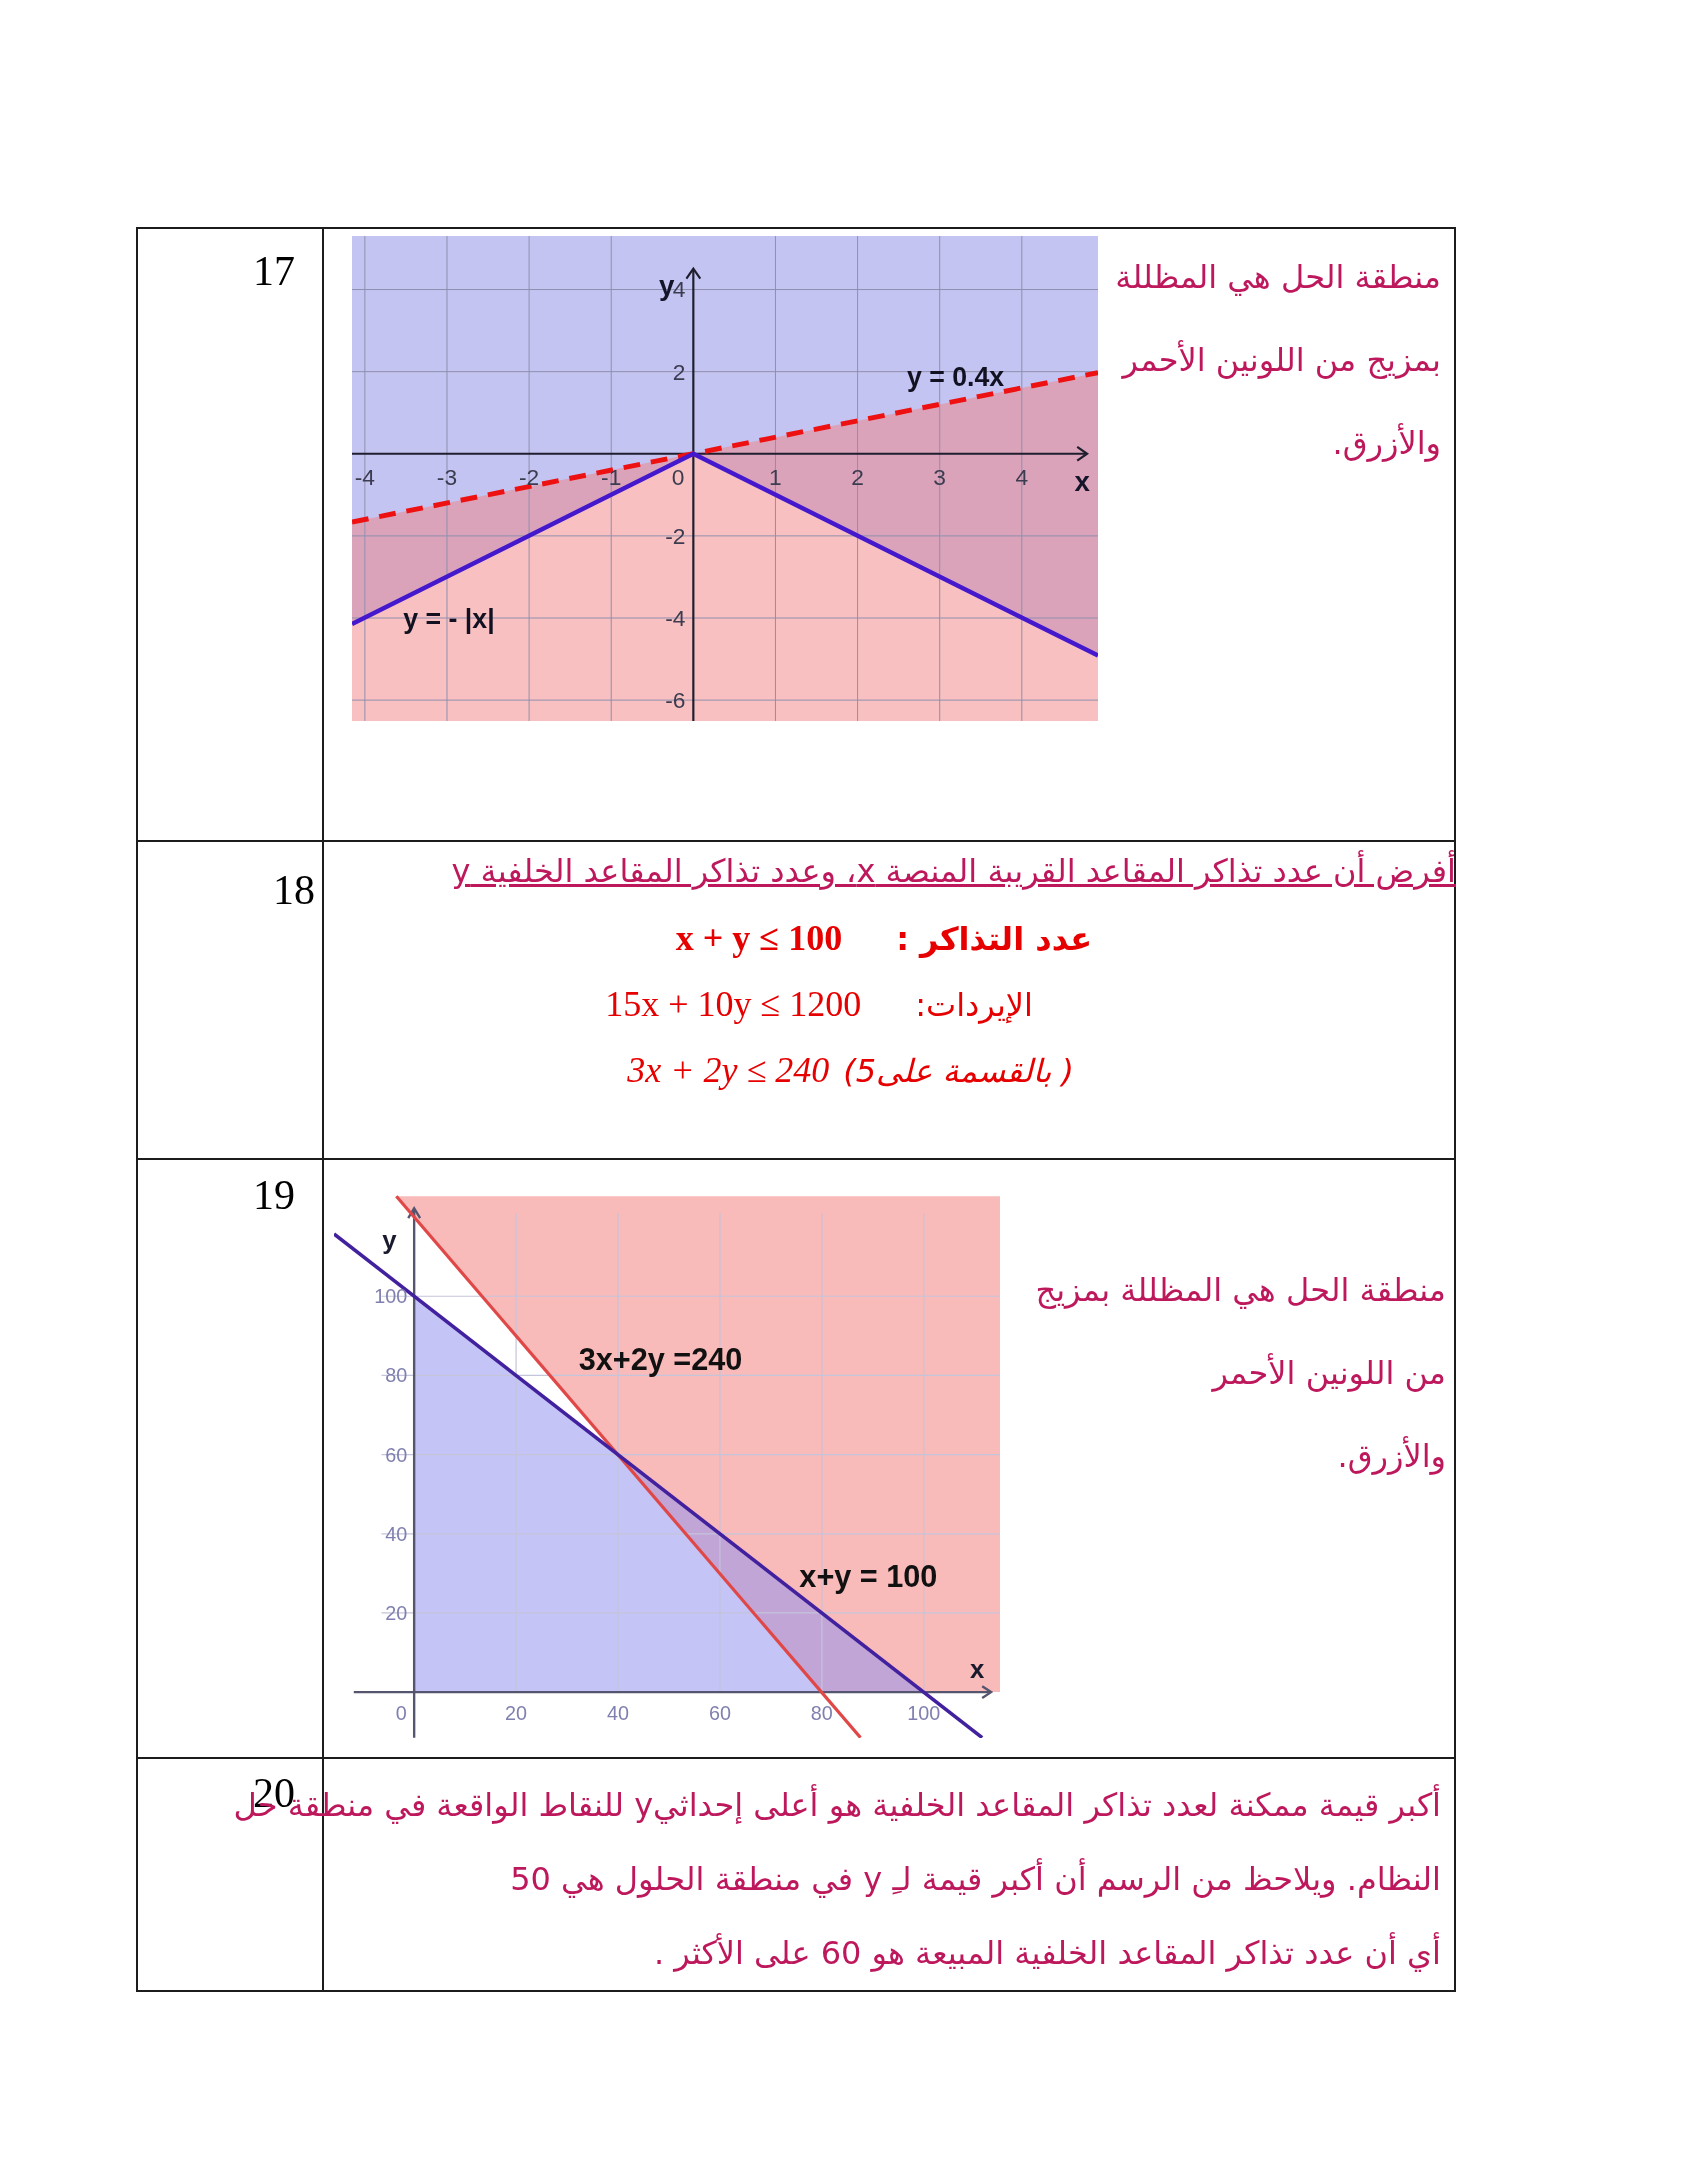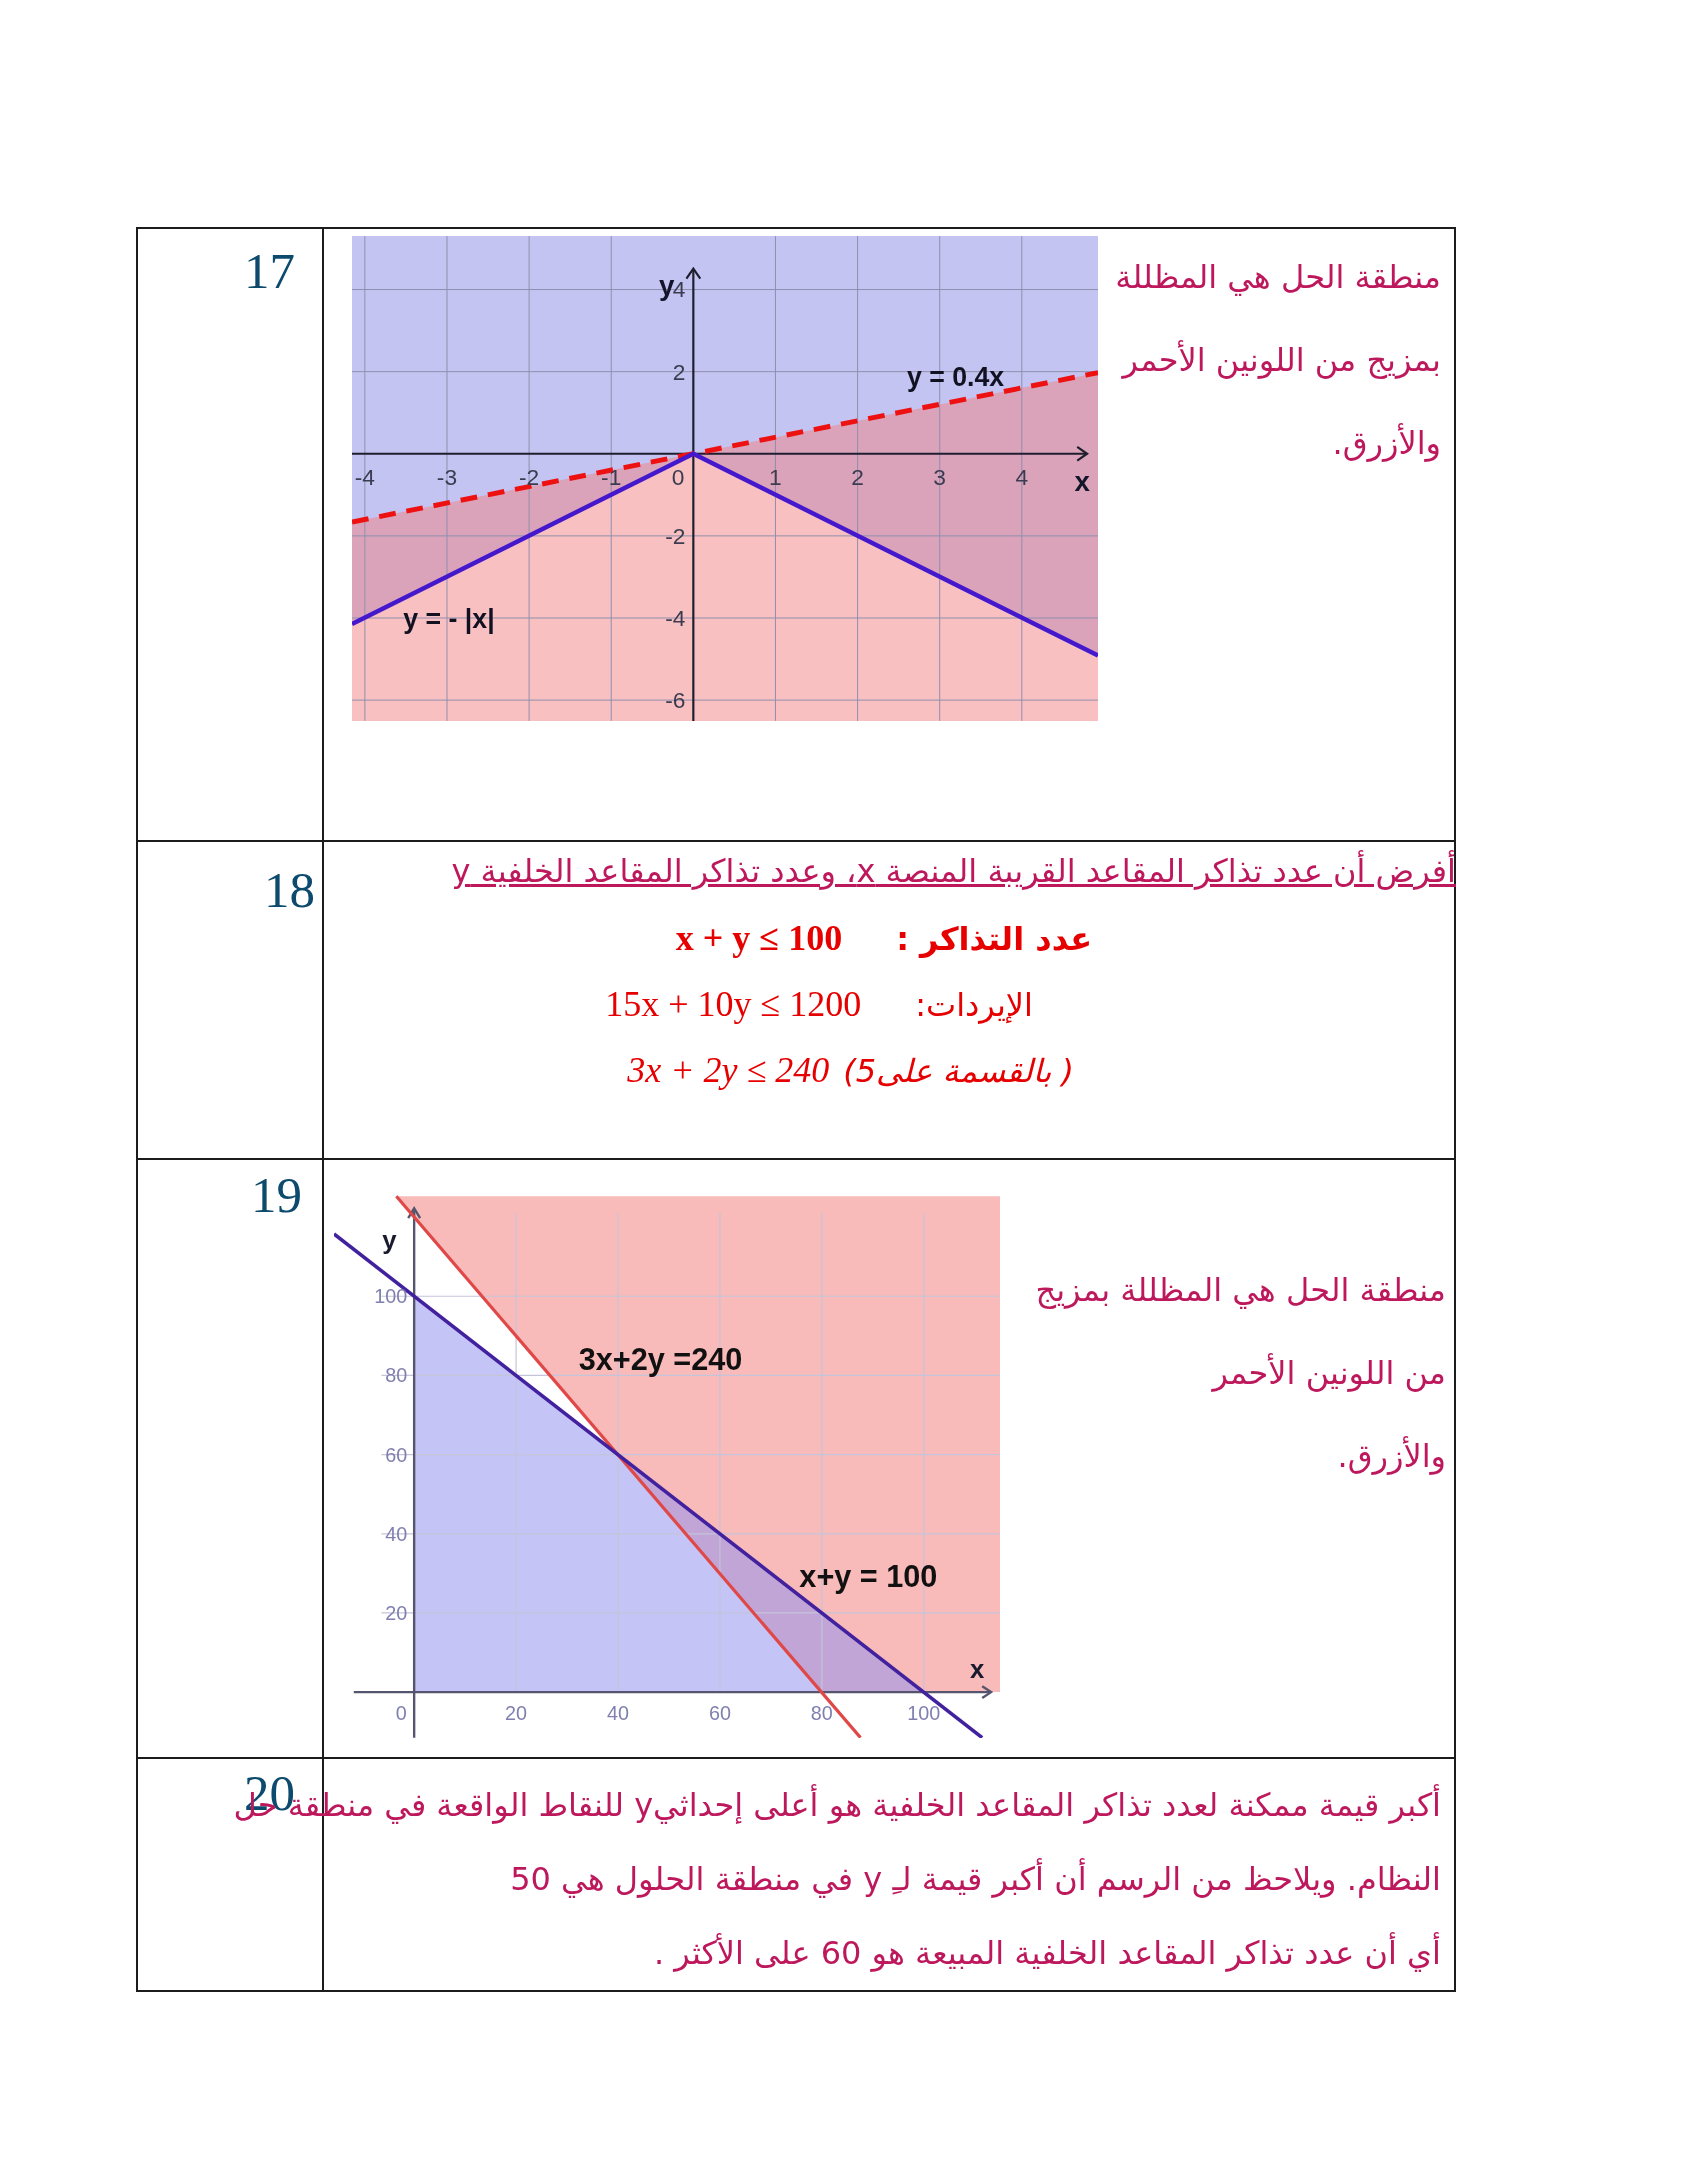--- a/index.html
+++ b/index.html
@@ -8,21 +8,21 @@
     font-family:"DejaVu Sans", sans-serif;
   }
   .frame{
     position:absolute;left:136px;top:227px;width:1316px;height:1761px;
     border:2px solid #1c1c1c;
   }
   .vdiv{position:absolute;left:184px;top:0;width:2px;height:100%;background:#1c1c1c;}
   .hdiv{position:absolute;left:0;width:100%;height:2px;background:#1c1c1c;}
   .num{
     position:absolute;left:139px;width:156px;text-align:right;
-    color:#0c4a6e;font-family:"Liberation Serif", serif;font-size:51px;line-height:46px;
+    color:#000000;font-family:"Liberation Serif", serif;font-size:42px;line-height:46px;
   }
   .ar-note{
     position:absolute;direction:rtl;text-align:right;color:#be185d;
     font-size:32px;white-space:nowrap;
   }
   .ar-note .ln{display:block;}
   .r17-note .ln{line-height:83px;}
   .r19-note .ln{line-height:83px;}
   .r20-note .ln{line-height:74px;}
   .eq-row{
@@ -45,21 +45,21 @@
 
 <div class="frame">
   <div class="vdiv"></div>
   <div class="hdiv" style="top:611px;"></div>
   <div class="hdiv" style="top:929px;"></div>
   <div class="hdiv" style="top:1528px;"></div>
 </div>
 
 <div class="num" style="top:248px;">17</div>
 <div class="num" style="top:867px;margin-left:20px;">18</div>
-<div class="num" style="top:1172px;padding-left:7px;">19</div>
+<div class="num" style="top:1172px;">19</div>
 <div class="num" style="top:1770px;">20</div>
 
 <svg style="left:352px;top:236px;" width="746" height="485" viewBox="0 0 754 490">
 
   <polygon points="0,392 345,220 754,424 754,0 0,0" fill="rgba(138,138,230,0.5)"></polygon>
   <polygon points="0,289 754,138 754,490 0,490" fill="rgba(242,130,130,0.5)"></polygon>
 
   <g stroke="#8f8fae" stroke-width="1">
     <line x1="13" y1="0" x2="13" y2="490"></line>
       <line x1="96" y1="0" x2="96" y2="490"></line>

